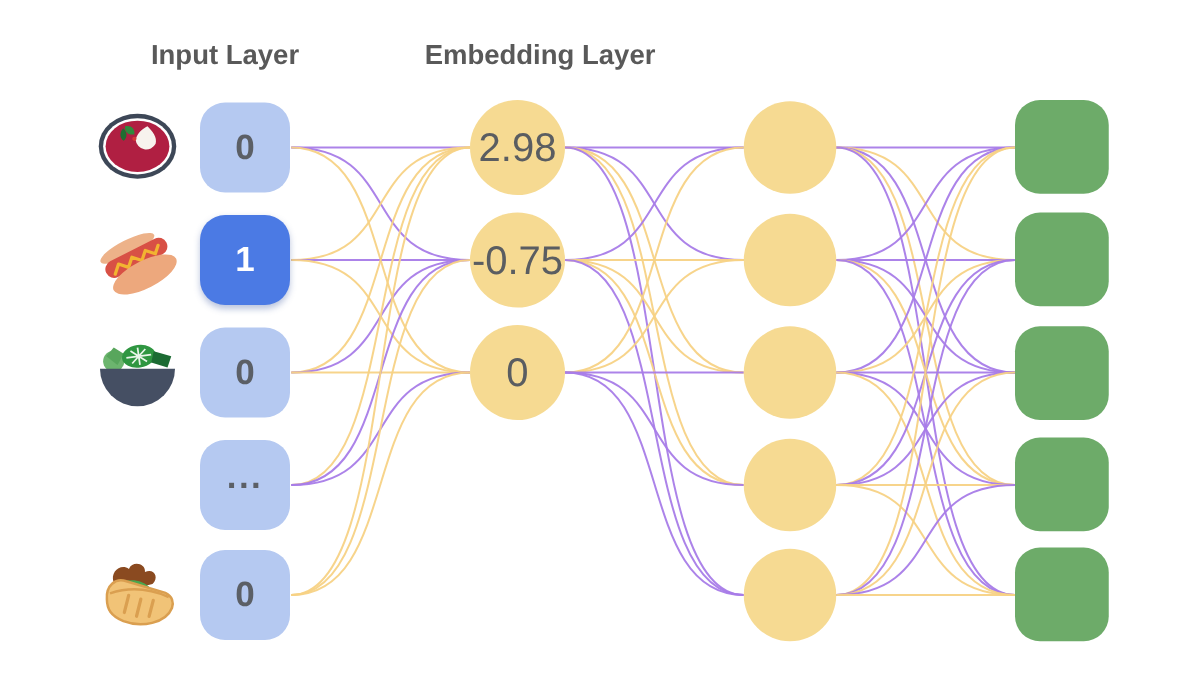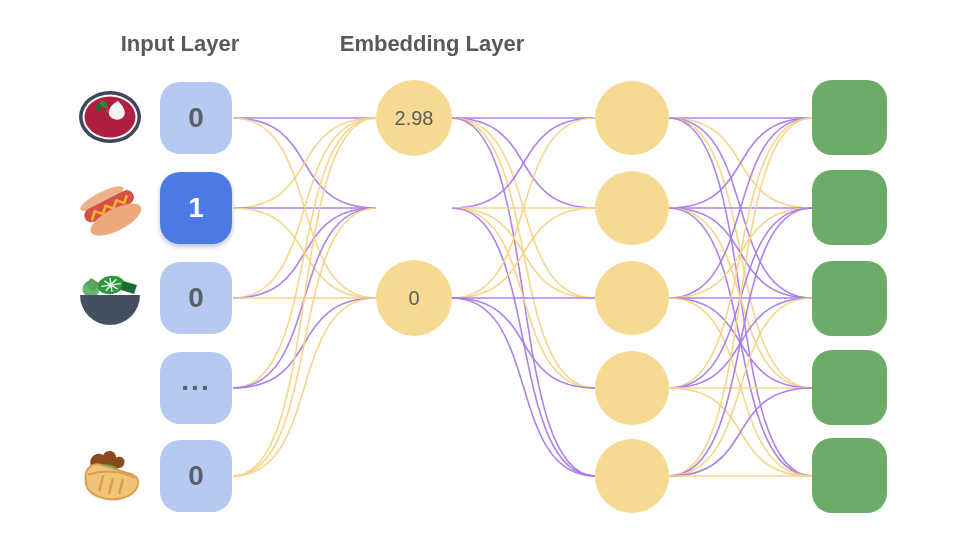--- a/index.html
+++ b/index.html
@@ -19,21 +19,21 @@
   .in-node{
     left:160px;width:72px;height:72px;border-radius:20px;background:#b5c9f1;
     font-size:28px;font-weight:bold;color:#5b5f66;
   }
   .in-node.active{
     background:#4b7ae4;color:#ffffff;box-shadow:0 3px 5px rgba(60,90,160,0.35);
   }
   .in-node .dots{transform:translateY(-7px);letter-spacing:2px;}
   .emb-node{
     left:376px;width:76px;height:76px;border-radius:50%;background:#f6da92;
-    font-size:20px;font-weight:normal;color:#5a5d61;
+    font-size:32px;font-weight:normal;color:#5a5d61;
   }
   .hid-node{
     left:595px;width:74px;height:74px;border-radius:50%;background:#f6da92;
   }
   .out-node{
     left:812px;width:75px;height:75px;border-radius:20px;background:#6dab69;
   }
   .food-icon{position:absolute;left:78px;width:64px;height:64px;}
 </style>
 </head>
@@ -151,20 +151,23 @@
   <div class="node in-node" style="top:352px">
       <span class="dots">...</span>
     </div>
   <div class="node in-node" style="top:440px">
       <span>0</span>
     </div>
 
   <div class="node emb-node" style="top:80px">
       <span>2.98</span>
     </div>
+  <div class="node emb-node" style="top:170px">
+      <span>-0.75</span>
+    </div>
   <div class="node emb-node" style="top:260px">
       <span>0</span>
     </div>
 
   <div class="node hid-node" style="top:81px"></div>
   <div class="node hid-node" style="top:171px"></div>
   <div class="node hid-node" style="top:261px"></div>
   <div class="node hid-node" style="top:351px"></div>
   <div class="node hid-node" style="top:439px"></div>
 

